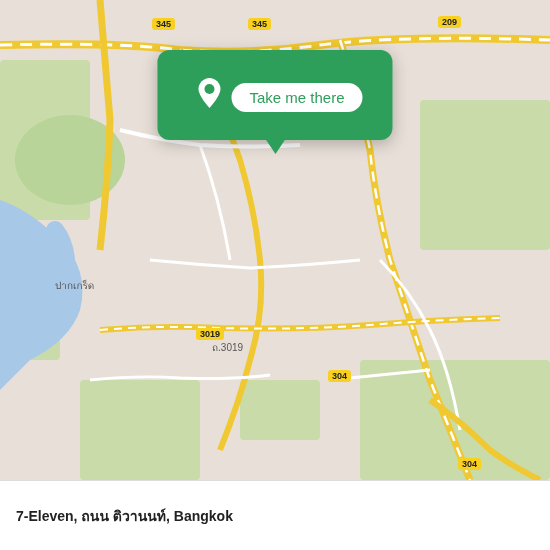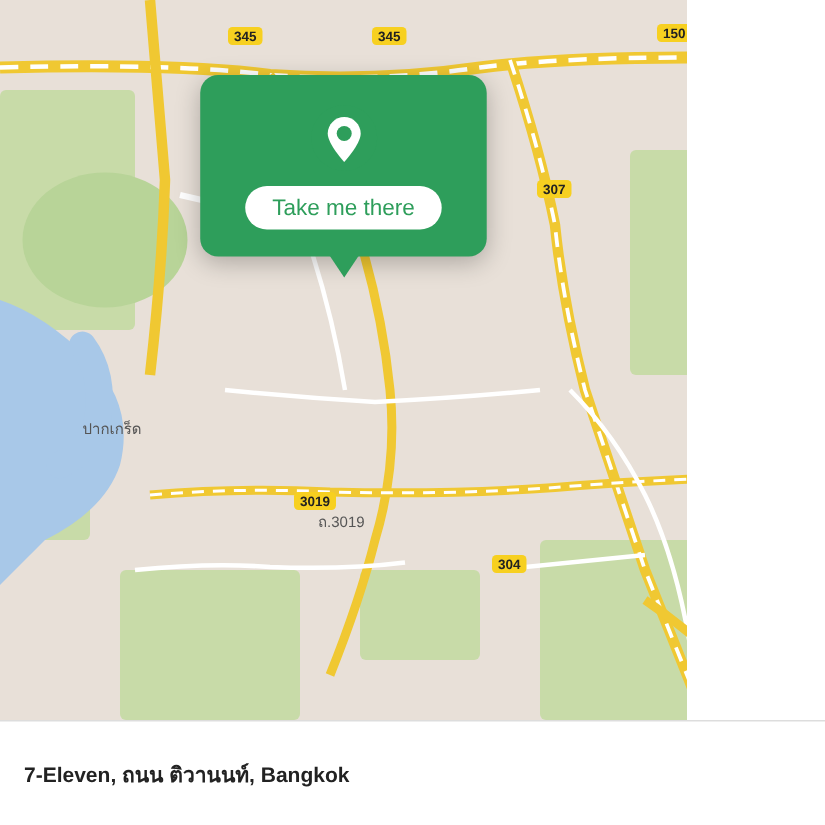--- a/index.html
+++ b/index.html
@@ -6,21 +6,21 @@
     body {
       width: 550px;
       height: 550px;
       overflow: hidden;
       font-family: Arial, sans-serif;
       position: relative;
     }
 
     
     #map-container {
-      width: 458px;
+      width: 550px;
       height: 480px;
       position: relative;
       overflow: hidden;
       background-color: #e8e0d8;
     }
 
     
     .road-badge {
       position: absolute;
       background: #f7d020;
@@ -35,21 +35,21 @@
     
     .popup-card {
       position: absolute;
       top: 50px;
       left: 50%;
       transform: translateX(-50%);
       background: #2e9e5b;
       border-radius: 12px;
       padding: 20px 30px 18px 30px;
       display: flex;
-      flex-direction: column;
+      flex-direction: row;
       align-items: center;
       z-index: 20;
       box-shadow: 0 4px 16px rgba(0,0,0,0.25);
       min-width: 180px;
     }
 
     .popup-card::after {
       content: '';
       position: absolute;
       bottom: -14px;
@@ -175,21 +175,21 @@
     <path d="M150,260 Q200,265 250,268 Q310,265 360,260" stroke="#fff" stroke-width="3" fill="none"></path>
     <path d="M380,260 Q410,290 430,330 Q450,370 460,430" stroke="#fff" stroke-width="3" fill="none"></path>
     <path d="M90,380 Q140,375 180,378 Q230,380 270,375" stroke="#fff" stroke-width="3" fill="none"></path>
     <path d="M330,380 Q380,375 430,370" stroke="#fff" stroke-width="3" fill="none"></path>
 
     <path d="M430,400 Q460,420 490,450 Q510,465 540,480" stroke="#f0c832" stroke-width="6" fill="none"></path>
   </svg>
 
   <div class="road-badge" style="top:18px; left:152px;">345</div>
   <div class="road-badge" style="top:18px; left:248px;">345</div>
-  <div class="road-badge" style="top:16px; left:438px;">150</div>
+  <div class="road-badge" style="top:16px; left:438px;">209</div>
   <div class="road-badge" style="top:120px; left:358px;">307</div>
   <div class="road-badge" style="top:328px; left:196px;">3019</div>
   <div class="road-badge" style="top:370px; left:328px;">304</div>
   <div class="road-badge" style="top:458px; left:458px;">304</div>
 
   <div class="map-label" style="top:278px; left:55px;">ปากเกร็ด</div>
   <div class="map-label" style="top:340px; left:212px;">ถ.3019</div>
 
   <div class="popup-card">
 

